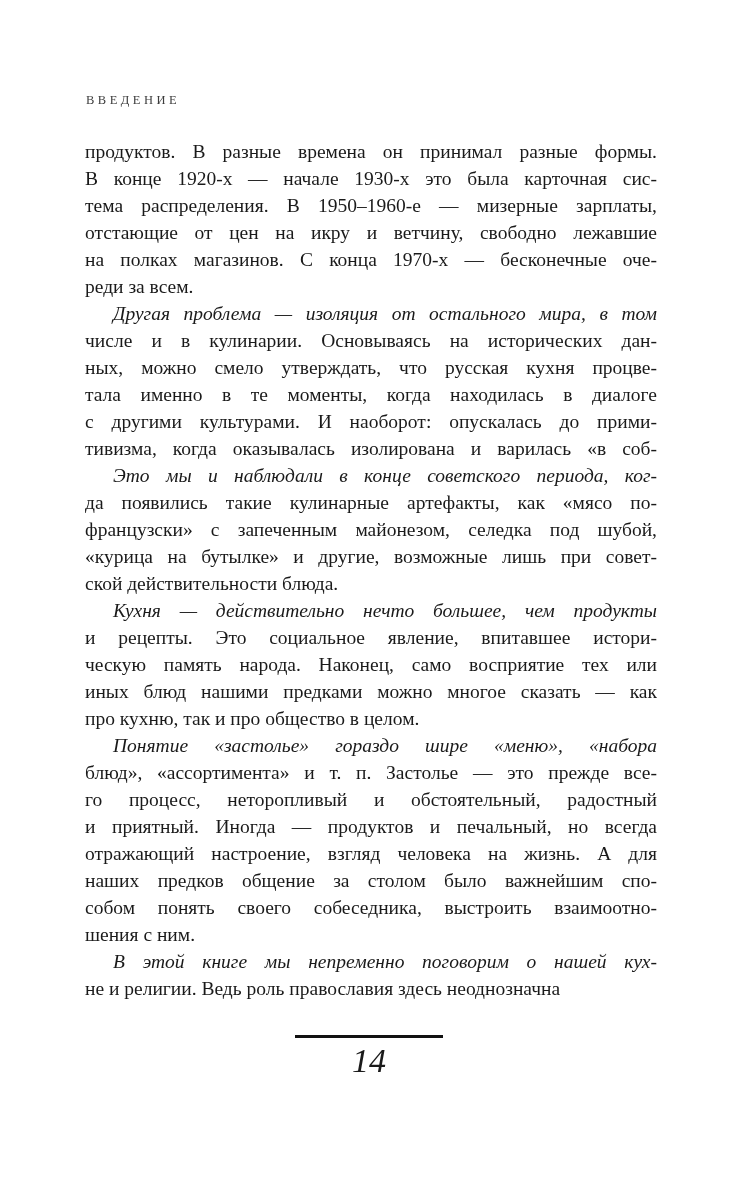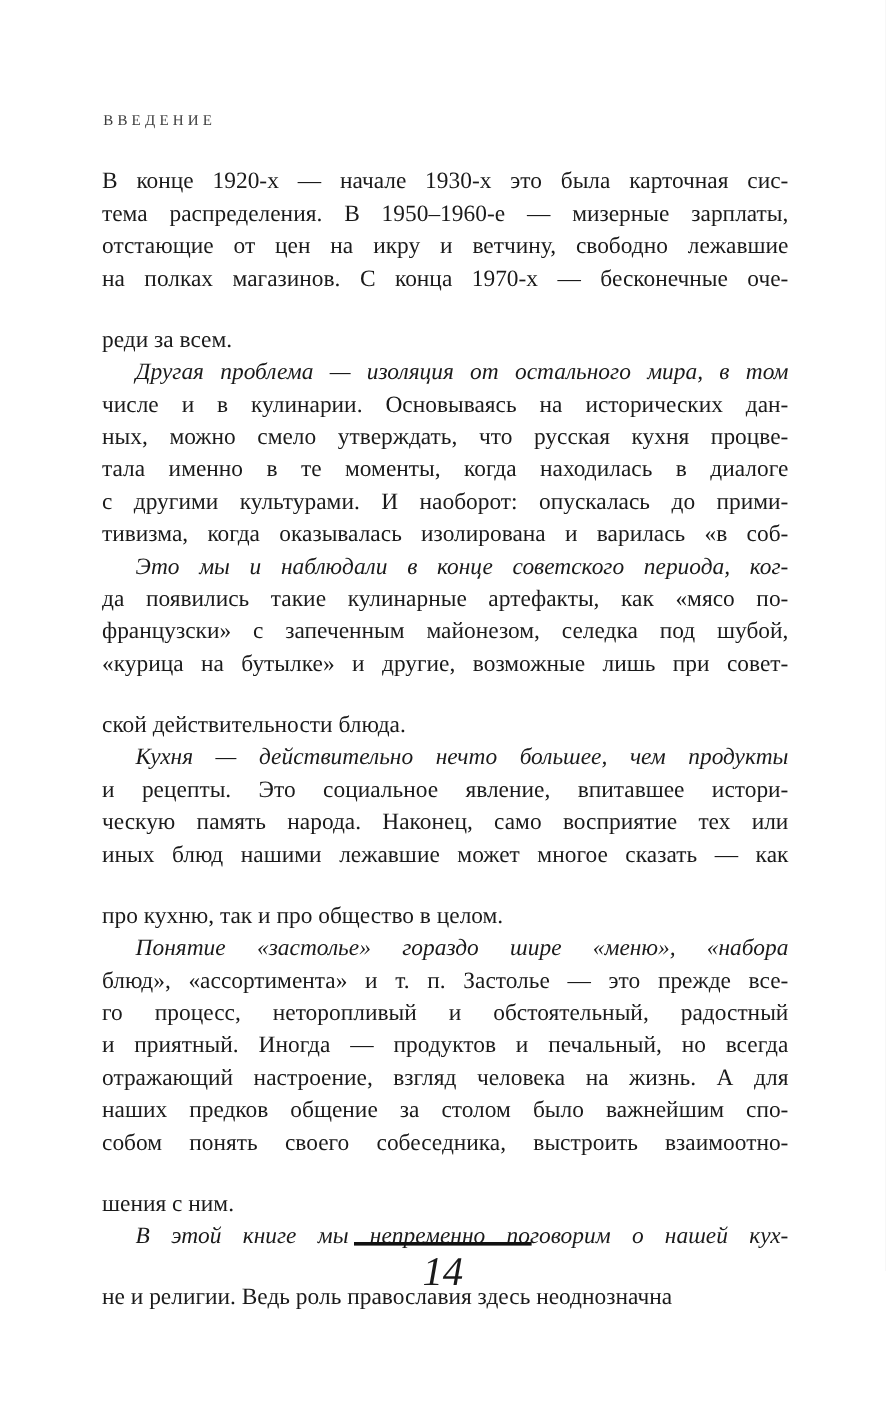--- a/index.html
+++ b/index.html
@@ -36,21 +36,20 @@
   }
   .para{margin:0;padding:0;}
   .line{
     text-align:justify;
     text-align-last:justify;
     white-space:normal;
     height:27px;
   }
   .line.last{
     text-align-last:left;
-    margin-top:24px;
   }
   .para.indent .line.first{
     text-indent:28px;
     font-style:italic;
   }
   .page-footer{
     position:absolute;
     left:0;top:1035px;
     width:738px;
     text-align:center;
@@ -69,20 +68,21 @@
   }
 </style>
 </head>
 <body>
 
 <div class="page">
   <div class="running-header">ВВЕДЕНИЕ</div>
 
   <div class="page-body">
       <div class="para">
+        <div class="line first">продуктов. В разные времена он принимал разные формы.</div>
         <div class="line">В конце 1920-х — начале 1930-х это была карточная сис-</div>
         <div class="line">тема распределения. В 1950–1960-е — мизерные зарплаты,</div>
         <div class="line">отстающие от цен на икру и ветчину, свободно лежавшие</div>
         <div class="line">на полках магазинов. С конца 1970-х — бесконечные оче-</div>
         <div class="line last">реди за всем.</div>
       </div>
       <div class="para indent">
         <div class="line first">Другая проблема — изоляция от остального мира, в том</div>
         <div class="line">числе и в кулинарии. Основываясь на исторических дан-</div>
         <div class="line">ных, можно смело утверждать, что русская кухня процве-</div>
@@ -94,21 +94,21 @@
         <div class="line first">Это мы и наблюдали в конце советского периода, ког-</div>
         <div class="line">да появились такие кулинарные артефакты, как «мясо по-</div>
         <div class="line">французски» с запеченным майонезом, селедка под шубой,</div>
         <div class="line">«курица на бутылке» и другие, возможные лишь при совет-</div>
         <div class="line last">ской действительности блюда.</div>
       </div>
       <div class="para indent">
         <div class="line first">Кухня — действительно нечто большее, чем продукты</div>
         <div class="line">и рецепты. Это социальное явление, впитавшее истори-</div>
         <div class="line">ческую память народа. Наконец, само восприятие тех или</div>
-        <div class="line">иных блюд нашими лежавшие может многое сказать — как</div>
+        <div class="line">иных блюд нашими предками можно многое сказать — как</div>
         <div class="line last">про кухню, так и про общество в целом.</div>
       </div>
       <div class="para indent">
         <div class="line first">Понятие «застолье» гораздо шире «меню», «набора</div>
         <div class="line">блюд», «ассортимента» и т. п. Застолье — это прежде все-</div>
         <div class="line">го процесс, неторопливый и обстоятельный, радостный</div>
         <div class="line">и приятный. Иногда — продуктов и печальный, но всегда</div>
         <div class="line">отражающий настроение, взгляд человека на жизнь. А для</div>
         <div class="line">наших предков общение за столом было важнейшим спо-</div>
         <div class="line">собом понять своего собеседника, выстроить взаимоотно-</div>

